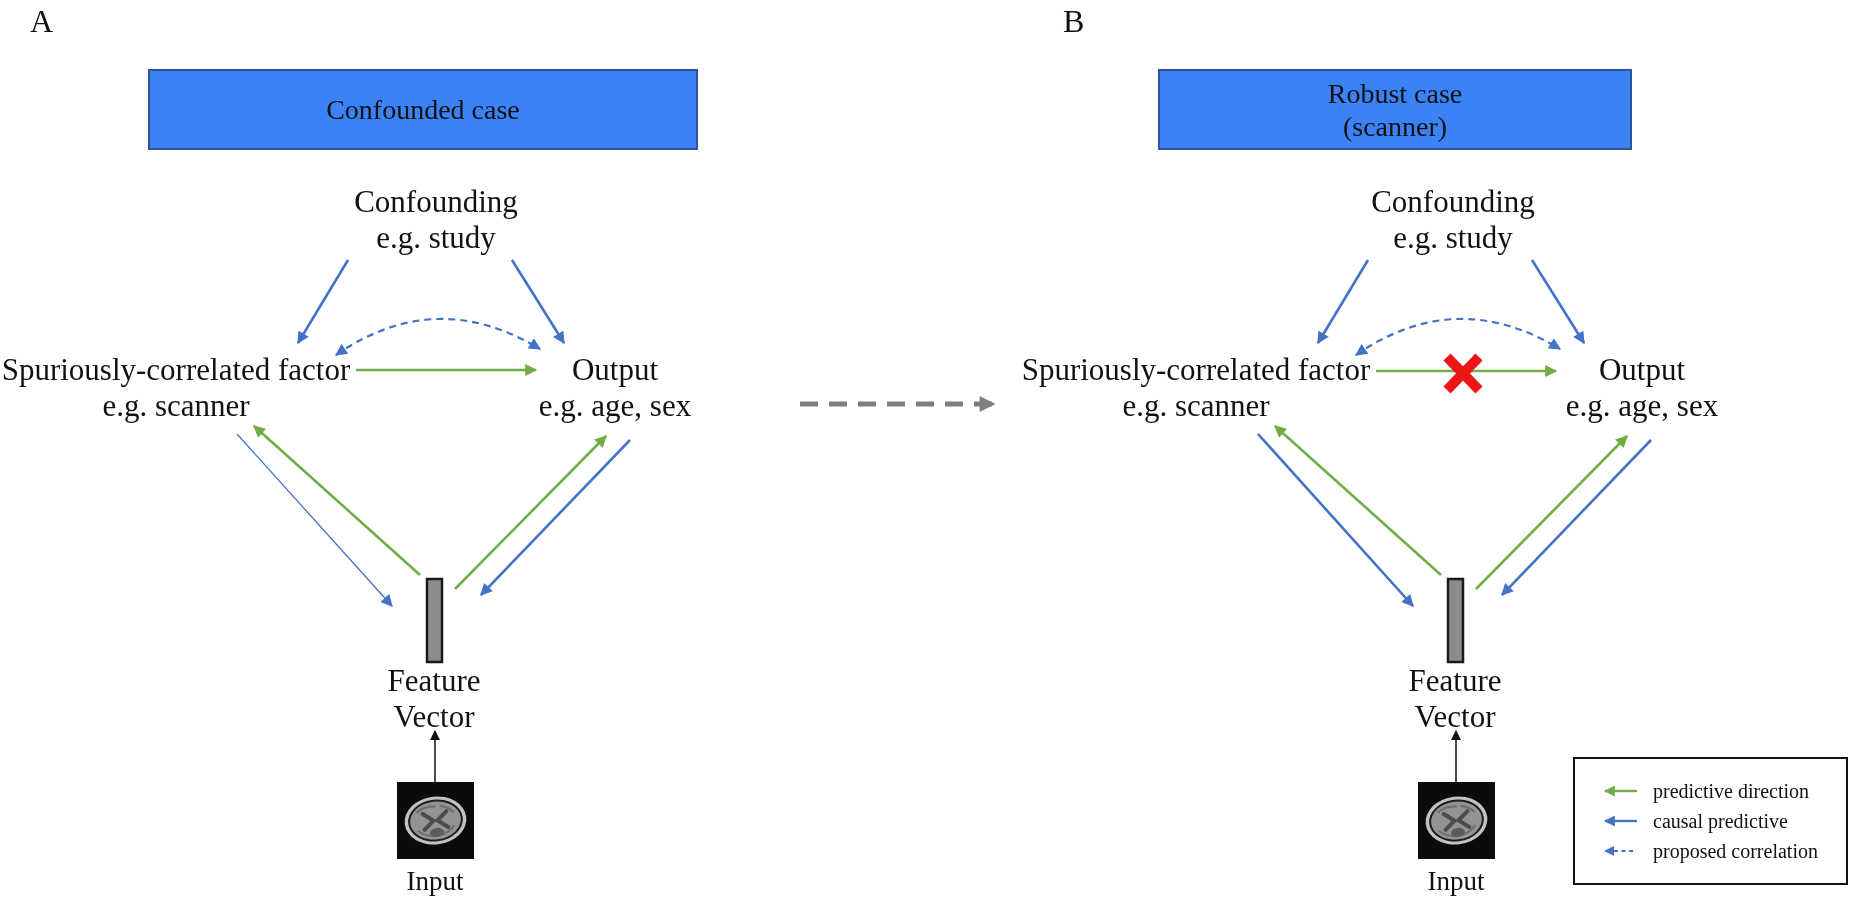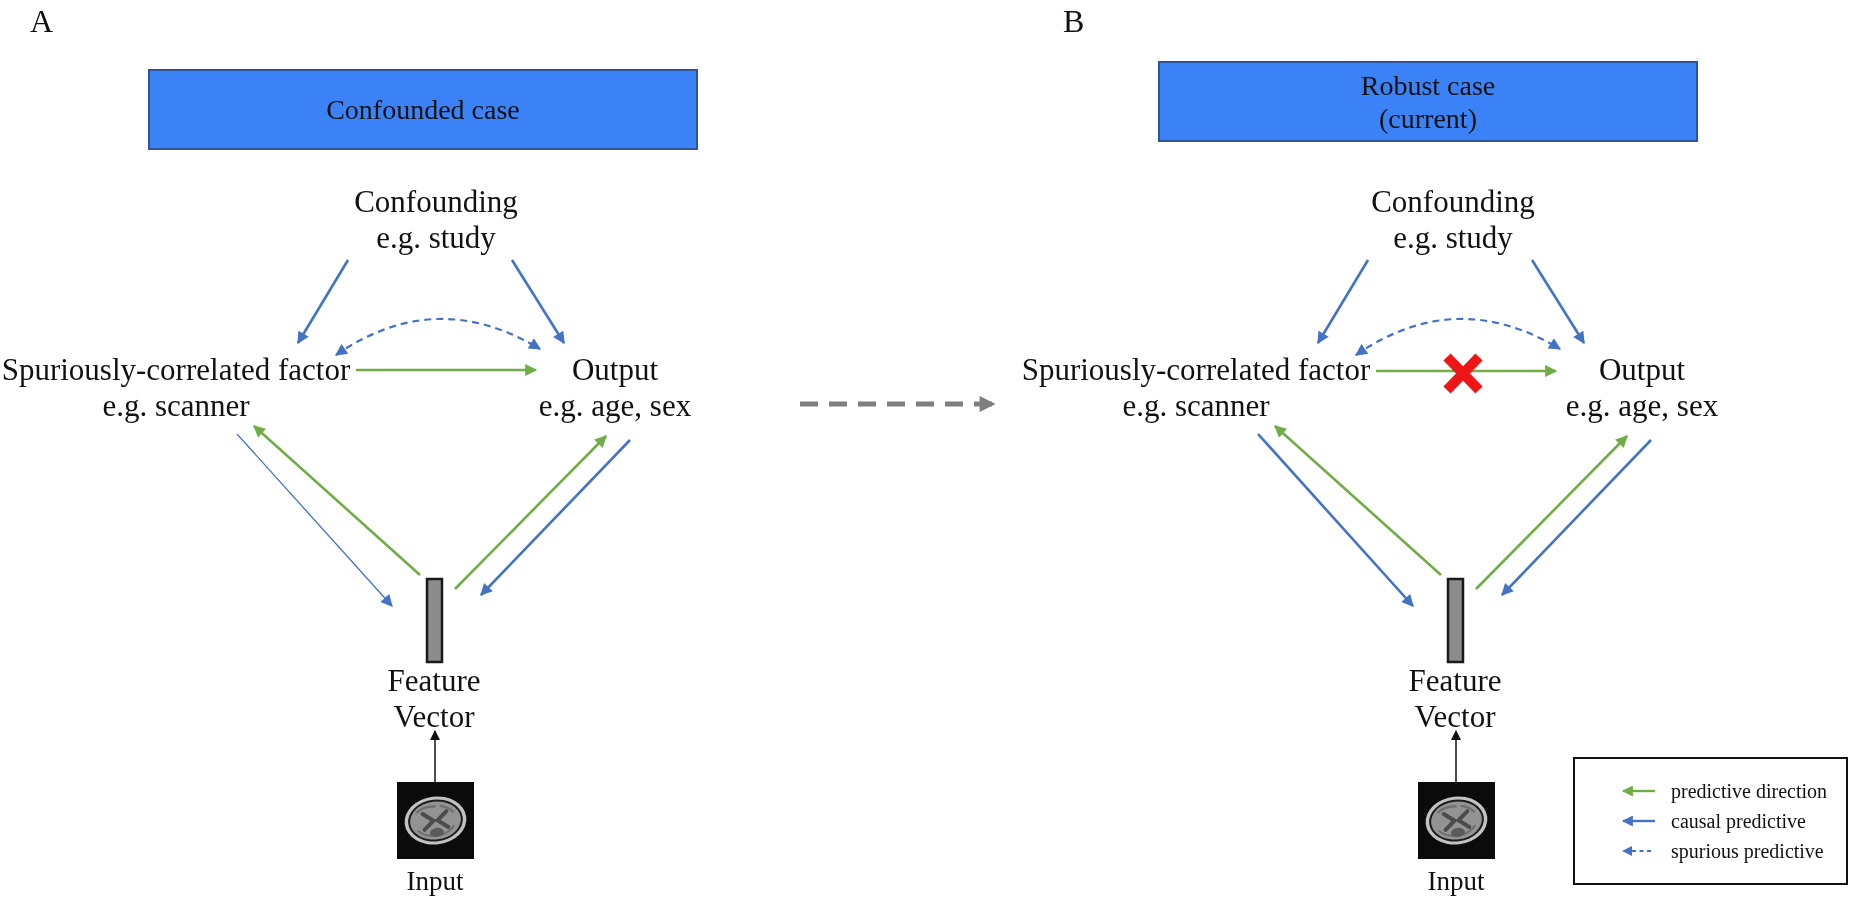--- a/index.html
+++ b/index.html
@@ -13,21 +13,21 @@
   .panel-label{font-size:32px;line-height:34px;transform:none;}
   .title-box{
     position:absolute;box-sizing:border-box;border:2px solid #2f5597;
     display:flex;flex-direction:column;justify-content:center;align-items:center;
     font-size:28px;line-height:33px;background:#3b82f6;
   }
   .input-label{font-size:27px;}
   .legend{
     position:absolute;left:1573px;top:757px;width:275px;height:128px;
     box-sizing:border-box;border:2.5px solid #111111;background:#ffffff;
-    display:flex;flex-direction:column;justify-content:center;gap:8px;padding:6px 10px 6px 36px;
+    display:flex;flex-direction:column;justify-content:center;gap:8px;padding:6px 10px 6px 18px;
   }
   .legend-row{display:flex;align-items:center;gap:14px;}
   .legend-row .lbl{font-size:20px;line-height:22px;}
   .legend-row svg{flex:0 0 auto;display:block;}
 </style>
 </head>
 <body>
 
 <div class="canvas">
 
@@ -128,23 +128,23 @@
 
   <div class="txt node" style="left:434px;top:663px;">
     <div>Feature</div>
     <div>Vector</div>
   </div>
 
   <div class="txt input-label" style="left:435px;top:866px;">Input</div>
 
   <div class="txt panel-label" style="left:1063px;top:4px;">B</div>
 
-  <div class="title-box" style="left:1158px;top:61px;width:540px;height:81px;text-align:right;">
+  <div class="title-box" style="left:1158px;top:69px;width:474px;height:81px;text-align:right;">
     <div>Robust case</div>
-    <div>(current)</div>
+    <div>(scanner)</div>
   </div>
 
   <div class="txt node" style="left:1453px;top:184px;">
     <div>Confounding</div>
     <div>e.g. study</div>
   </div>
 
   <div class="txt node" style="left:1196px;top:352px;">
     <div>Spuriously-correlated factor</div>
     <div>e.g. scanner</div>
@@ -187,17 +187,17 @@
     </div>
     <div class="legend-row">
       <svg width="46" height="16" viewBox="0 0 46 16">
         <defs>
           <marker id="lgBlueD" viewBox="0 0 10 10" markerUnits="userSpaceOnUse" markerWidth="11" markerHeight="10" refX="9" refY="5" orient="auto">
             <path d="M0,0 L10,5 L0,10 z" fill="#4472c4"></path>
           </marker>
         </defs>
         <path d="M40,8 L12,8" stroke="#4472c4" stroke-width="1.8" stroke-dasharray="4 3.5" fill="none" marker-end="url(#lgBlueD)"></path>
       </svg>
-      <span class="lbl">spurious predictive</span>
+      <span class="lbl">proposed correlation</span>
     </div>
   </div>
 
 </div>
 
 </body></html>

